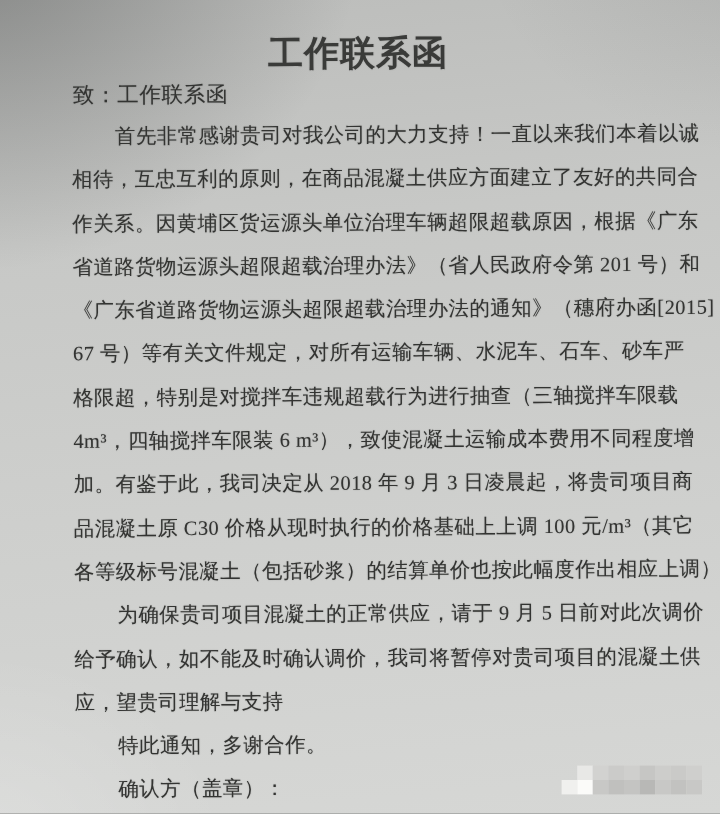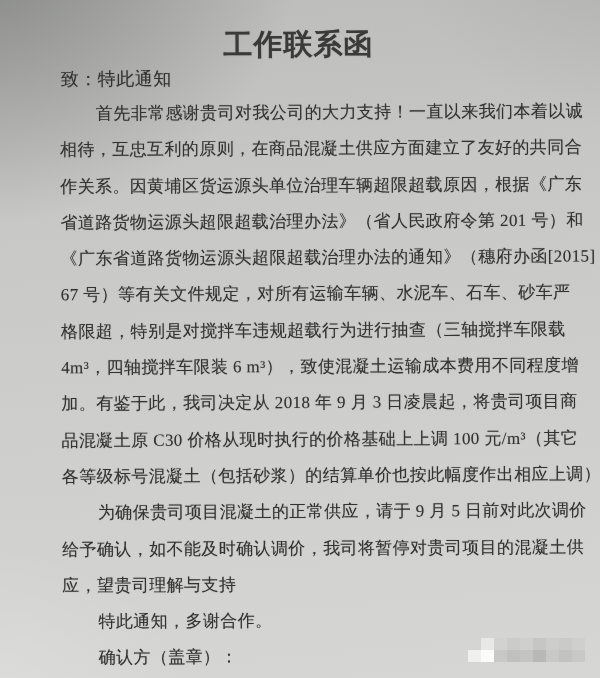--- a/index.html
+++ b/index.html
@@ -61,21 +61,21 @@
   }
   .mosaic-row { display: flex; }
   .mosaic-cell { width: 13px; height: 12px; }
 </style>
 </head>
 <body>
 
 <div class="photo">
   <div class="sheet">
     <div class="title">工作联系函</div>
-    <div class="salutation">致：特此通知</div>
+    <div class="salutation">致：工作联系函</div>
     <div class="doc-body" id="body-lines">
         <div class="line indent">首先非常感谢贵司对我公司的大力支持！一直以来我们本着以诚</div>
         <div class="line">相待，互忠互利的原则，在商品混凝土供应方面建立了友好的共同合</div>
         <div class="line">作关系。因黄埔区货运源头单位治理车辆超限超载原因，根据《广东</div>
         <div class="line">省道路货物运源头超限超载治理办法》（省人民政府令第 201 号）和</div>
         <div class="line">《广东省道路货物运源头超限超载治理办法的通知》（穗府办函[2015]</div>
         <div class="line">67 号）等有关文件规定，对所有运输车辆、水泥车、石车、砂车严</div>
         <div class="line">格限超，特别是对搅拌车违规超载行为进行抽查（三轴搅拌车限载</div>
         <div class="line">4m³，四轴搅拌车限装 6 m³），致使混凝土运输成本费用不同程度增</div>
         <div class="line">加。有鉴于此，我司决定从 2018 年 9 月 3 日凌晨起，将贵司项目商</div>

